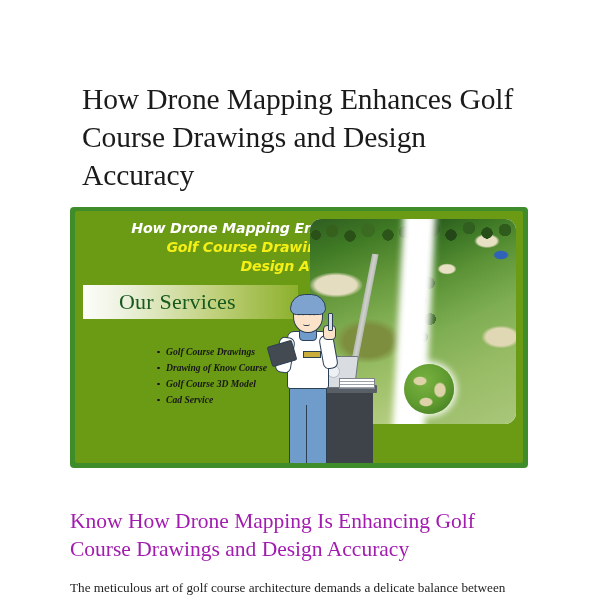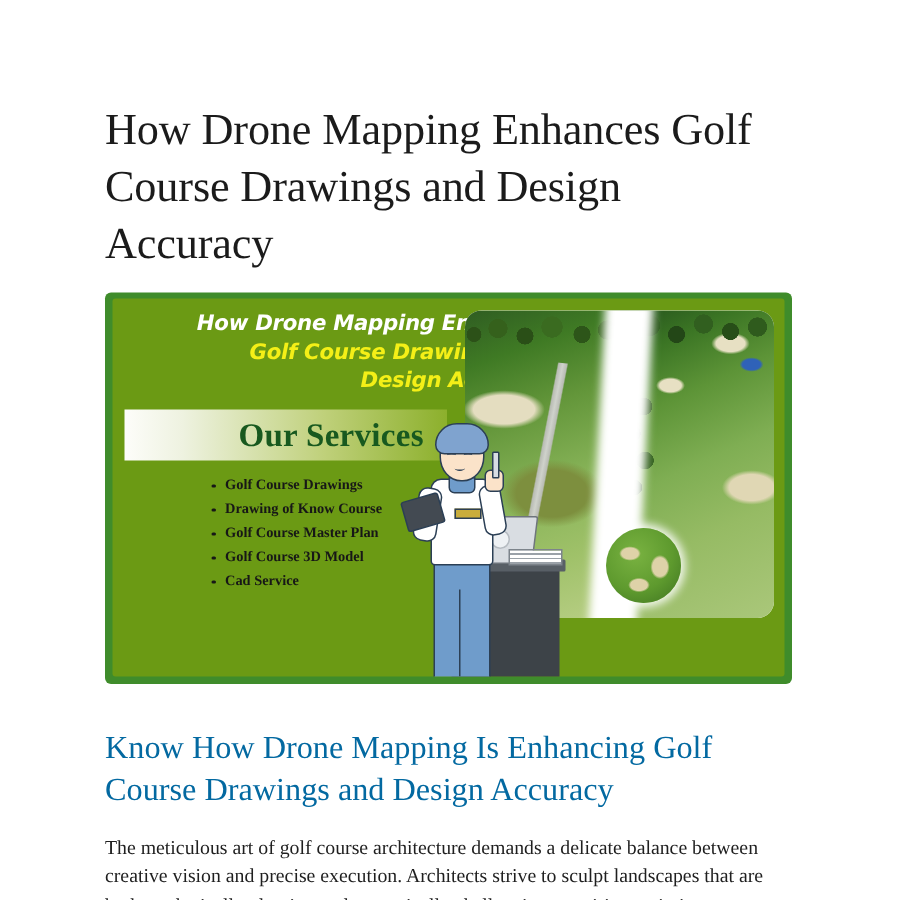--- a/index.html
+++ b/index.html
@@ -28,21 +28,21 @@
     width: 460px;
   }
 
   
   .article-title {
     font-family: "Liberation Serif", serif;
     font-size: 29.5px;
     line-height: 38px;
     font-weight: 400;
     color: #1b1b1b;
-    margin: 0;
+    margin: 12px;
     padding-top: 68px;
     letter-spacing: -0.1px;
   }
 
   
   .banner {
     position: relative;
     margin-top: 13px;
     width: 458px;
     height: 261px;
@@ -84,34 +84,34 @@
     width: 215px;
     height: 34px;
     background: linear-gradient(to right, #fdfdfa 0%, #eef2e0 18%, #bfd07a 62%, #8cb02c 100%);
     display: flex;
     align-items: center;
     padding-left: 36px;
     box-sizing: border-box;
   }
   .services-bar-title {
     font-family: "Liberation Serif", serif;
-    font-weight: bold;
+    font-weight: normal;
     font-size: 22px;
     color: #18591f;
     letter-spacing: 0.2px;
-    margin-left: 40px;
   }
 
   .services-list {
     position: absolute;
     left: 66px;
     top: 117px;
-    margin: 0;
+    margin: 16px;
     padding: 0;
     list-style: none;
+    font-style: italic;
   }
   .services-list li {
     position: relative;
     font-family: "Liberation Serif", serif;
     font-weight: bold;
     font-size: 9.6px;
     line-height: 16px;
     color: #171717;
     padding-left: 9px;
     white-space: nowrap;
@@ -387,23 +387,23 @@
     border: 1px solid #2b3f55;
     border-radius: 1px;
   }
 
   
   .section-heading {
     font-family: "Liberation Serif", serif;
     font-size: 21.5px;
     line-height: 28px;
     font-weight: 400;
-    color: #0369a1;
+    color: #a21caf;
     margin: 0;
-    padding-top: 28px;
+    padding-top: 39px;
   }
   .body-paragraph {
     font-family: "Liberation Serif", serif;
     font-size: 13.2px;
     line-height: 19.3px;
     color: #1f1f1f;
     margin: 0;
     padding-top: 15px;
   }
 </style>
@@ -424,21 +424,20 @@
           <span class="headline-l3">Design Accuracy</span>
         </div>
 
         <div class="services-bar">
           <span class="services-bar-title">Our Services</span>
         </div>
 
         <ul class="services-list">
           <li>Golf Course Drawings</li>
           <li>Drawing of Know Course</li>
-          <li>Golf Course Master Plan</li>
           <li>Golf Course 3D Model</li>
           <li>Cad Service</li>
         </ul>
 
         <div class="photo-panel">
           <div class="aerial aerial-left">
             <div class="treeline"></div>
             <div class="cartpath"></div>
           </div>
           <div class="aerial aerial-right">

